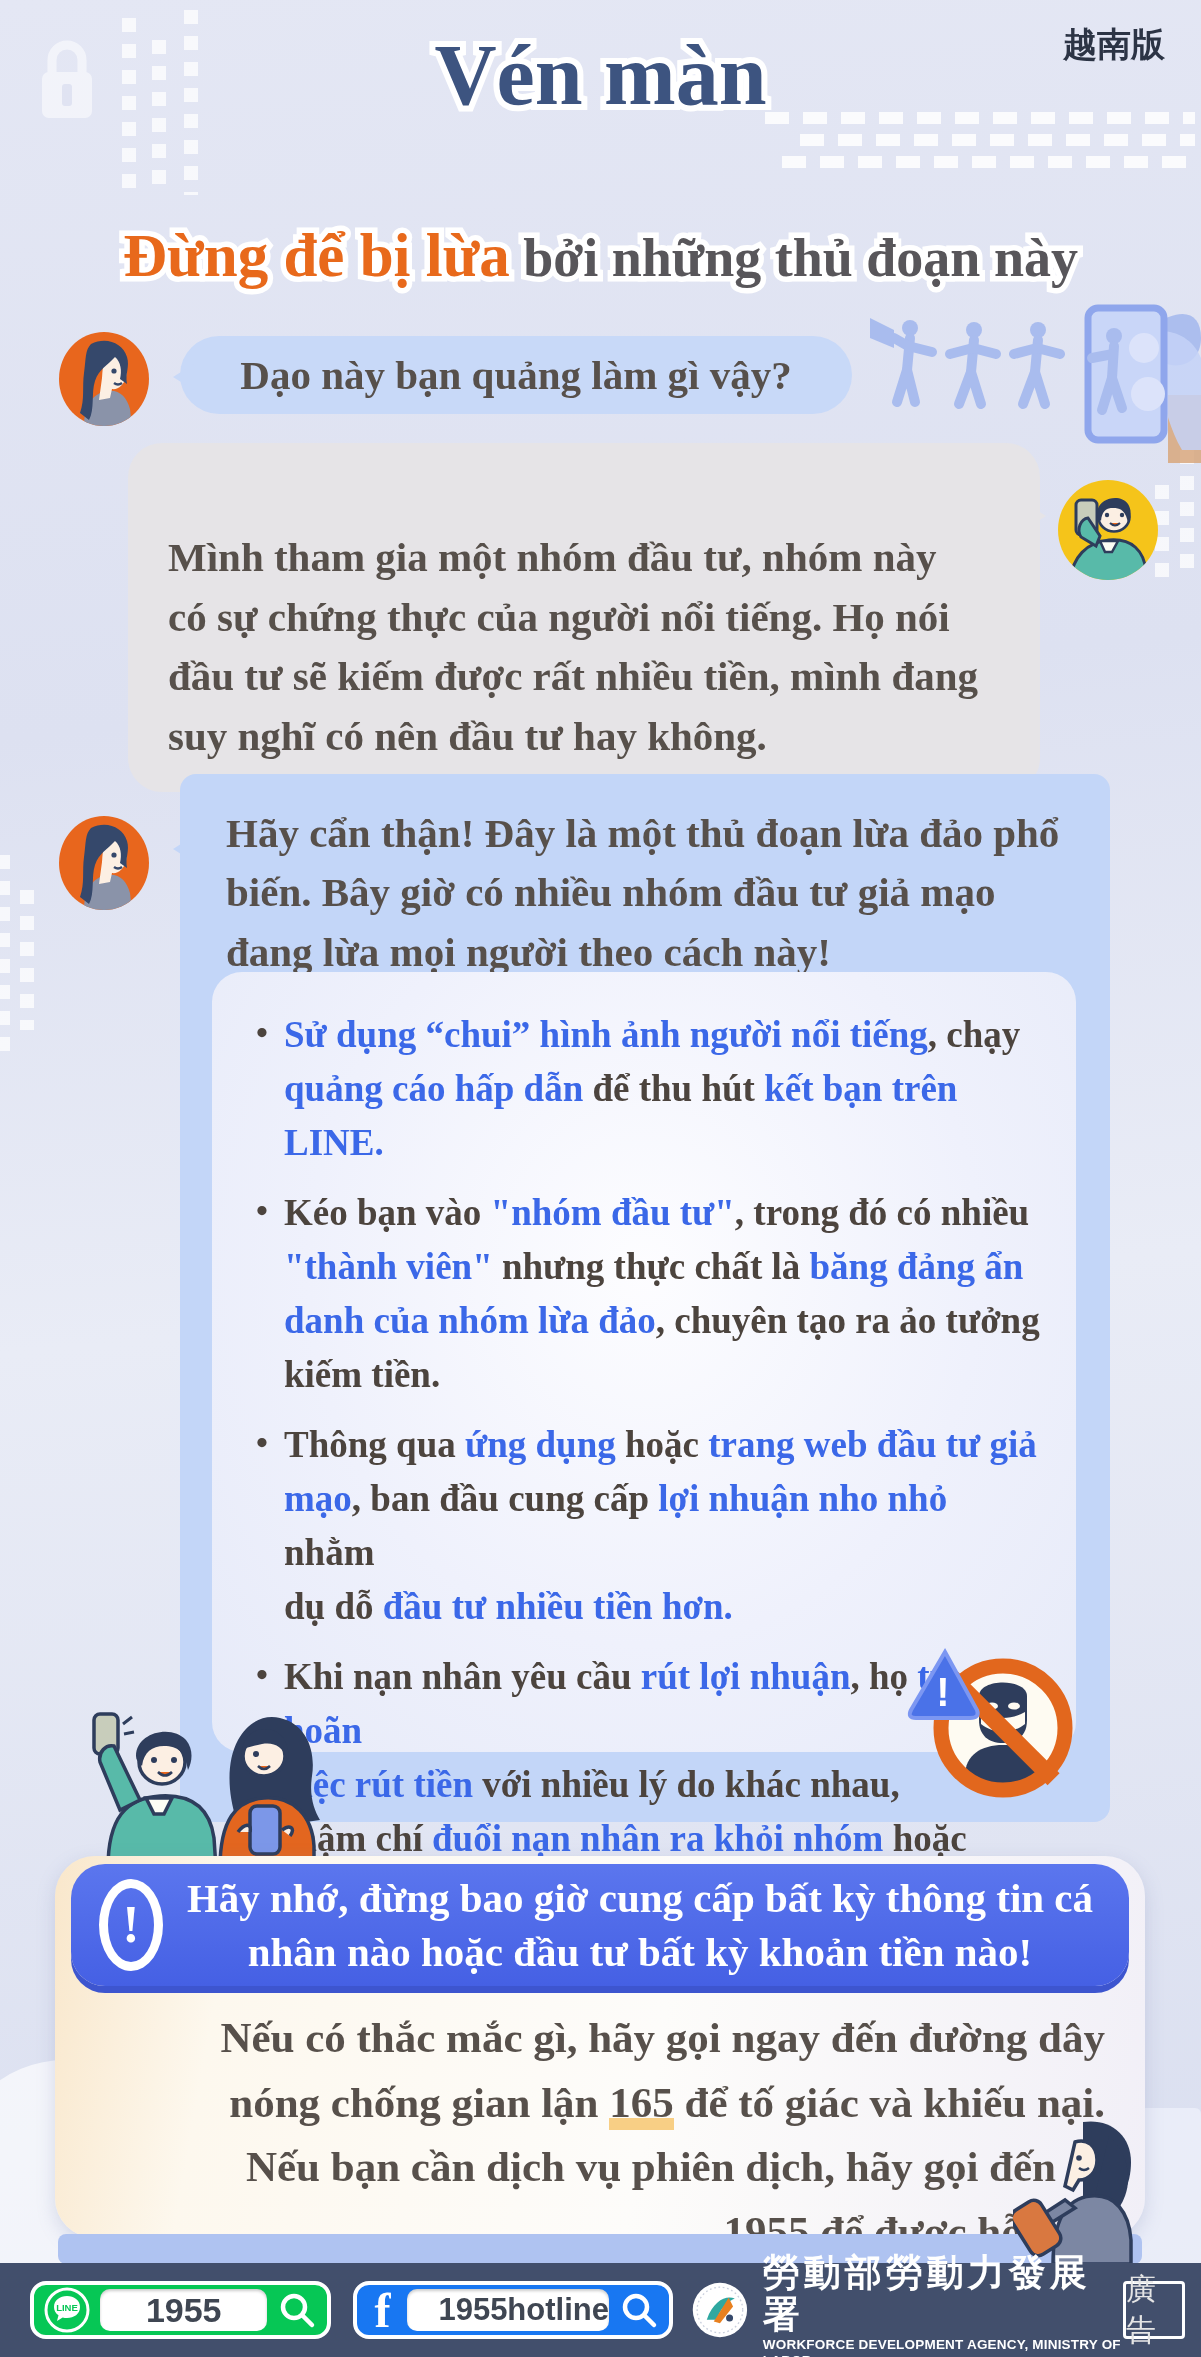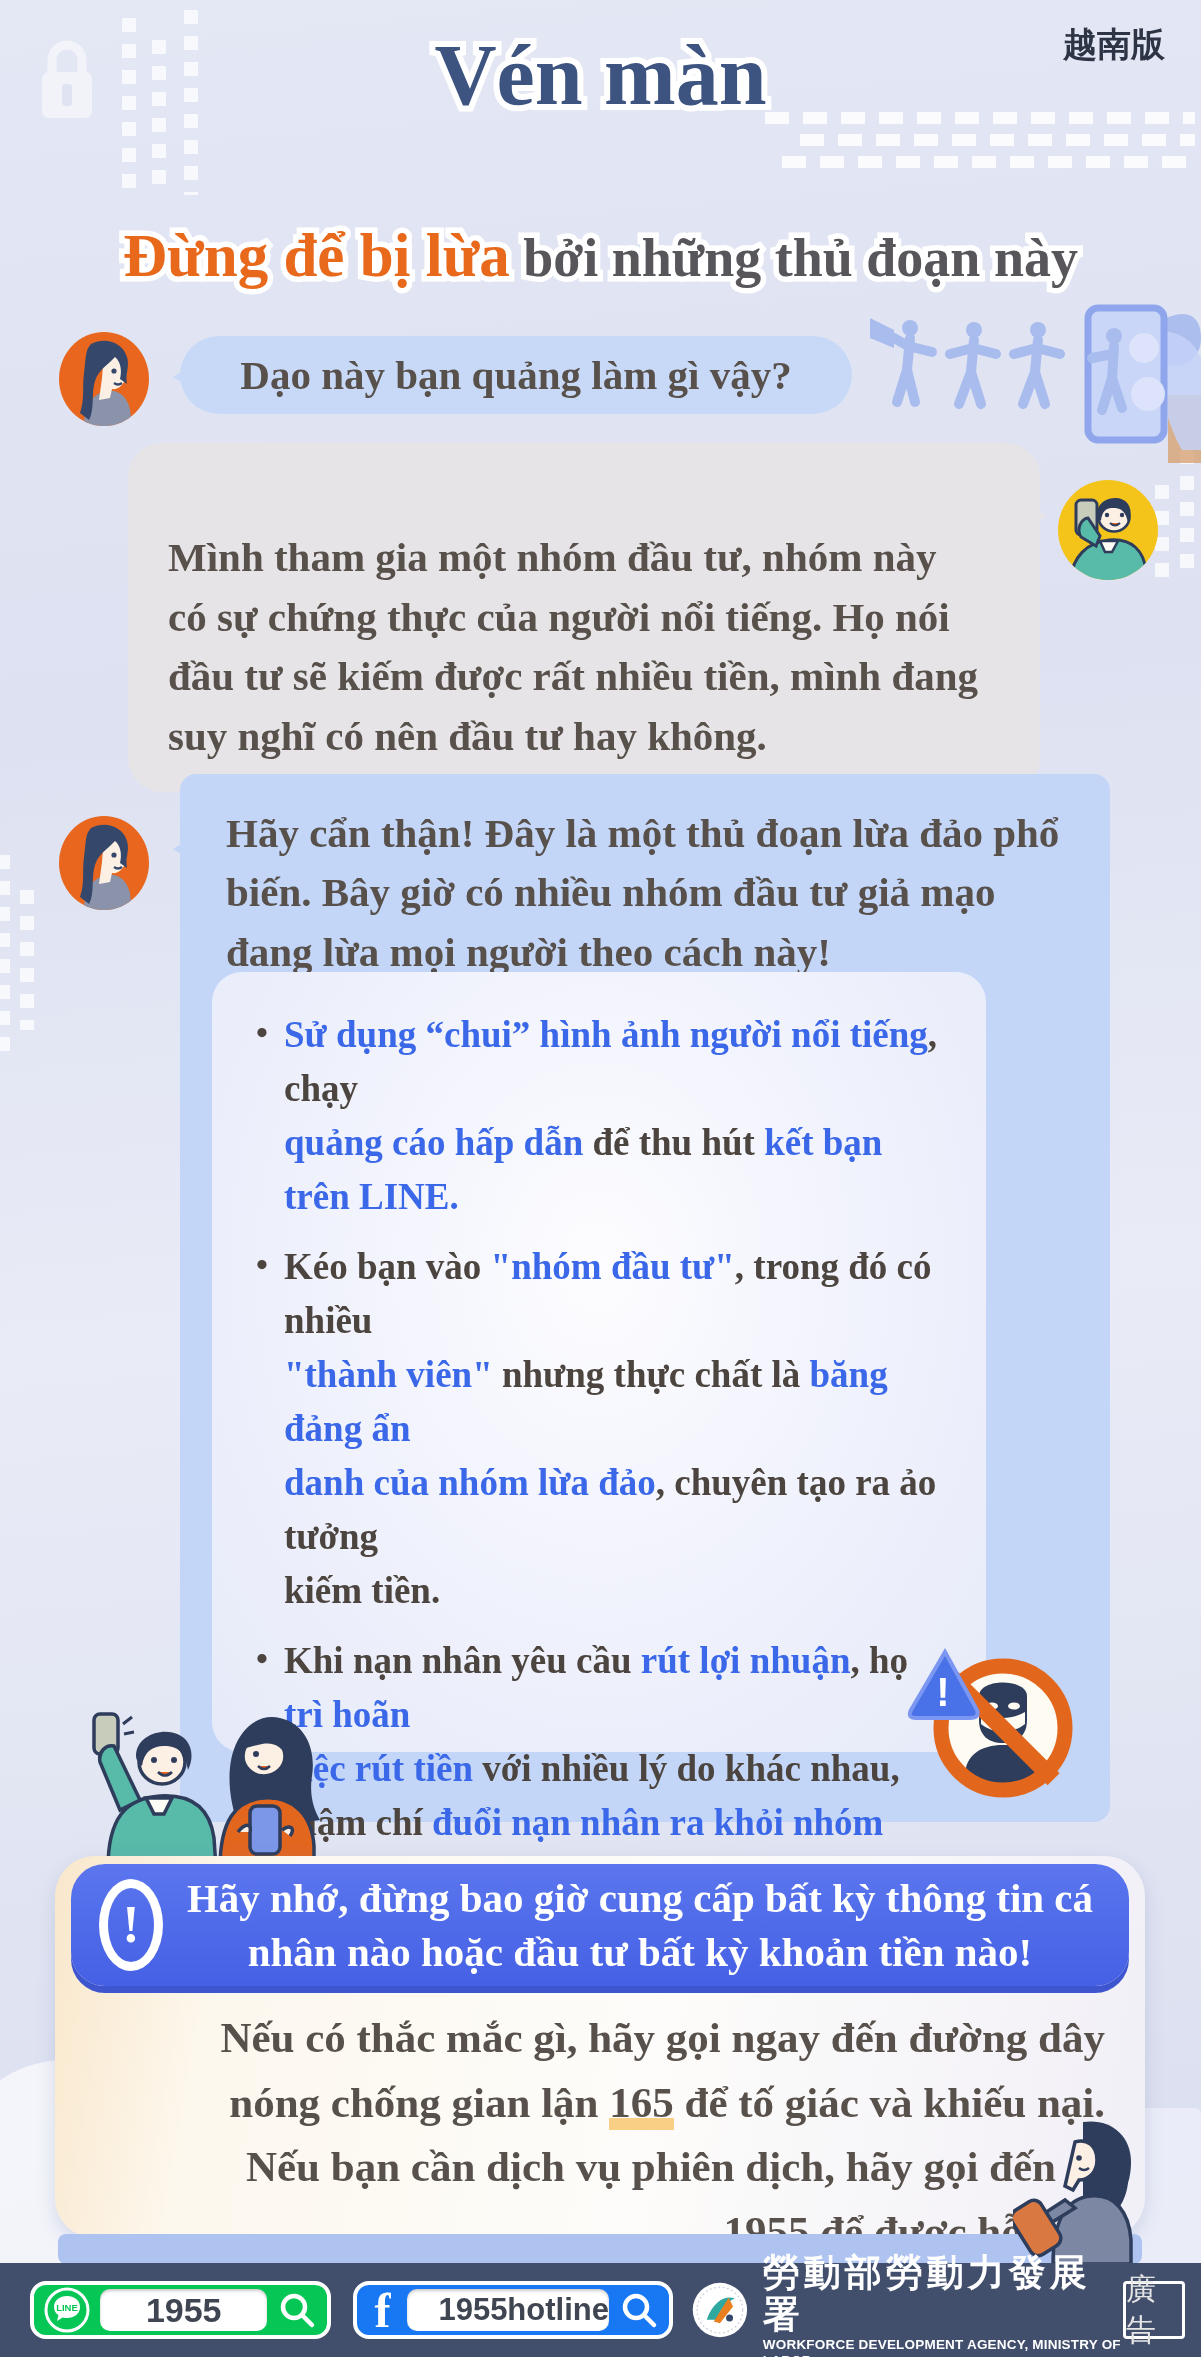--- a/index.html
+++ b/index.html
@@ -59,21 +59,21 @@
       display:flex;align-items:center;justify-content:center;font-size:41px;}
   .q1:before{content:"";position:absolute;left:-22px;top:26px;border:15px solid transparent;border-right:24px solid #C8D9F8;}
   .people{position:absolute;left:852px;top:298px;}
   .reply{left:128px;top:443px;width:832px;background:#E6E4E7;border-radius:34px;
       padding:26px 40px;font-size:41px;line-height:1.45;}
   .reply:after{content:"";position:absolute;right:-21px;top:58px;border:15px solid transparent;border-left:24px solid #E6E4E7;}
   .avatar-m{position:absolute;left:1056px;top:478px;width:104px;height:104px;}
   .big{left:180px;top:774px;width:930px;height:1048px;background:#C3D6F8;border-radius:16px;}
   .big:before{content:"";position:absolute;left:-22px;top:60px;border:15px solid transparent;border-right:24px solid #C3D6F8;}
   .intro{padding:30px 38px 0 46px;font-size:41px;line-height:1.45;font-weight:bold;color:var(--ink);}
-  .innerbox{position:absolute;left:32px;top:198px;width:774px;height:780px;border-radius:30px;
+  .innerbox{position:absolute;left:32px;top:198px;width:864px;height:780px;border-radius:30px;
       background:radial-gradient(ellipse at 50% 38%,#FDFDFF 0%,#EFF1FC 55%,#E6EAF8 100%);}
   .innerbox ul{list-style:none;margin:0;padding:36px 34px 0 40px;}
   .innerbox li{position:relative;padding-left:32px;margin-bottom:16px;
       font-size:37px;font-weight:bold;line-height:1.46;color:#4C443E;white-space:pre-line;}
   .innerbox li:before{content:"\2022";position:absolute;left:4px;top:0px;font-size:34px;color:#4C443E;}
   .innerbox .blue{color:var(--blue);}
   .scam{position:absolute;left:903px;top:1640px;}
   .couple{position:absolute;left:68px;top:1698px;}
   
   .card{position:absolute;left:55px;top:1856px;width:1090px;height:382px;border-radius:40px;
@@ -247,20 +247,23 @@
 biến. Bây giờ có nhiều nhóm đầu tư giả mạo
 đang lừa mọi người theo cách này!</div>
     <div class="innerbox">
       <ul>
         <li><span class="blue">Sử dụng “chui” hình ảnh người nổi tiếng</span><span>, chạy
 </span><span class="blue">quảng cáo hấp dẫn</span><span> để thu hút </span><span class="blue">kết bạn trên LINE.</span></li>
         <li><span>Kéo bạn vào </span><span class="blue">"nhóm đầu tư"</span><span>, trong đó có nhiều
 </span><span class="blue">"thành viên"</span><span> nhưng thực chất là </span><span class="blue">băng đảng ẩn
 danh của nhóm lừa đảo</span><span>, chuyên tạo ra ảo tưởng
 kiếm tiền.</span></li>
+        <li><span>Thông qua </span><span class="blue">ứng dụng</span><span> hoặc </span><span class="blue">trang web đầu tư giả
+mạo</span><span>, ban đầu cung cấp </span><span class="blue">lợi nhuận nho nhỏ</span><span> nhằm
+dụ dỗ </span><span class="blue">đầu tư nhiều tiền hơn.</span></li>
         <li><span>Khi nạn nhân yêu cầu </span><span class="blue">rút lợi nhuận</span><span>, họ </span><span class="blue">trì hoãn
 việc rút tiền</span><span> với nhiều lý do khác nhau,
 thậm chí </span><span class="blue">đuổi nạn nhân ra khỏi nhóm</span><span> hoặc </span><span class="blue">đóng
 cửa trang web.</span></li>
       </ul>
     </div>
   </div>
 
   <svg class="scam" width="172" height="168" viewBox="0 0 172 168">
     <circle cx="100" cy="88" r="62" fill="#FEFBF2"></circle>

